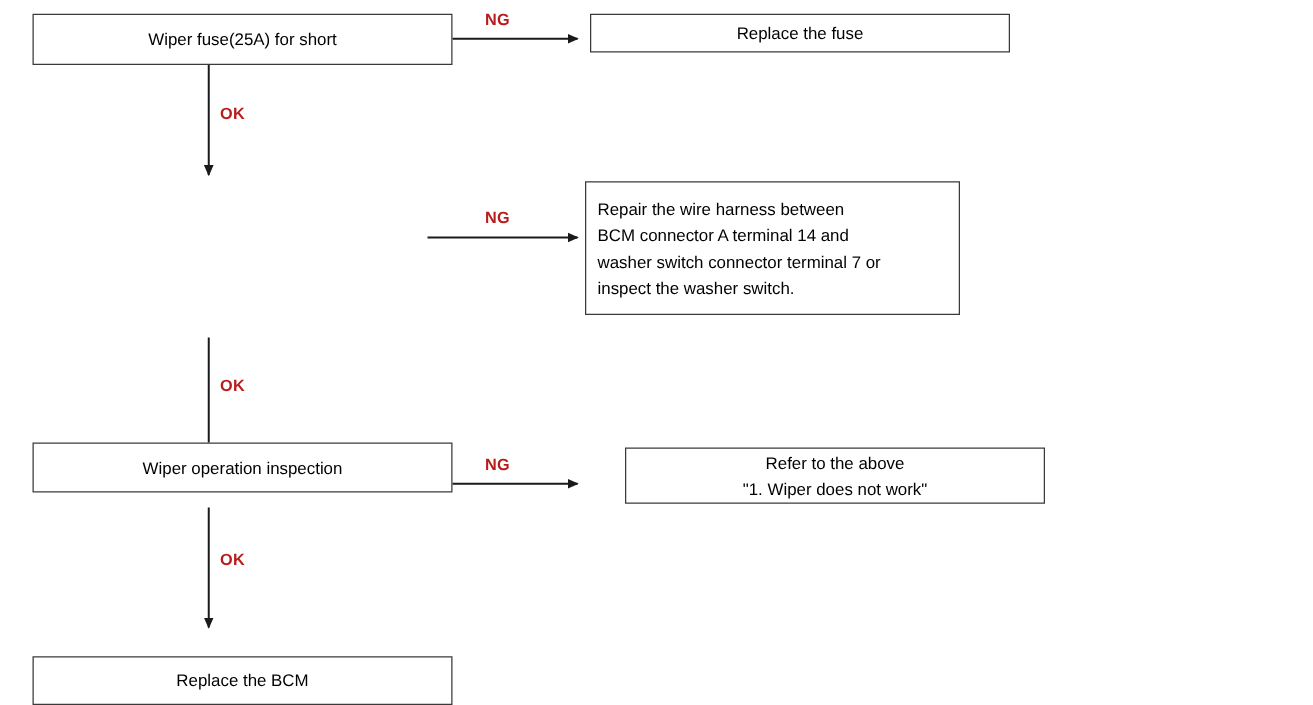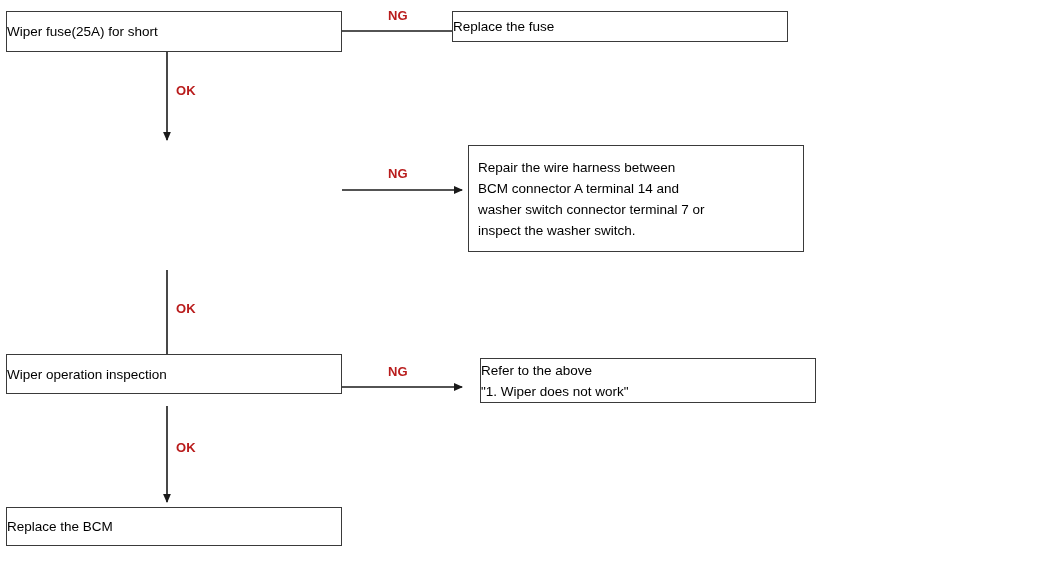--- a/index.html
+++ b/index.html
@@ -24,21 +24,22 @@
     border: 1px solid #3a3a3a;
     background: #ffffff;
     font-size: 13.5px;
     line-height: 21px;
     color: #000000;
     display: flex;
     align-items: center;
   }
   .node.center {
     justify-content: center;
-    text-align: left;
+    text-align: center;
+    margin-left: 20px;
   }
   .node.left {
     justify-content: flex-start;
     text-align: left;
   }
   .node .txt {
     display: block;
     white-space: pre-line;
     width: 100%;
   }
@@ -93,37 +94,37 @@
 
   <div class="node center" style="left:6px; top:11px; width:336px; height:41px;">
     <span class="txt">Wiper fuse(25A) for short</span>
   </div>
 
   <div class="node center" style="left:452px; top:11px; width:336px; height:31px;">
     <span class="txt">Replace the fuse</span>
   </div>
 
 
-  <div class="node left" style="left:468px; top:145px; width:336px; height:107px;">
+  <div class="node left" style="left:468px; top:145px; width:300px; height:107px;">
     <span class="txt">Repair the wire harness between
 BCM connector A terminal 14 and
 washer switch connector terminal 7 or
 inspect the washer switch.</span>
   </div>
 
   <div class="node center" style="left:6px; top:354px; width:336px; height:40px;">
     <span class="txt">Wiper operation inspection</span>
   </div>
 
   <div class="node center" style="left:480px; top:358px; width:336px; height:45px;">
     <span class="txt">Refer to the above
 "1. Wiper does not work"</span>
   </div>
 
-  <div class="node center" style="left:6px; top:507px; width:336px; height:39px;">
+  <div class="node center" style="left:6px; top:525px; width:336px; height:39px;">
     <span class="txt">Replace the BCM</span>
   </div>
 
   <div class="edge-label" style="left:388px; top:8px;">NG</div>
   <div class="edge-label" style="left:388px; top:166px;">NG</div>
   <div class="edge-label" style="left:388px; top:364px;">NG</div>
 
   <div class="edge-label" style="left:176px; top:83px;">OK</div>
   <div class="edge-label" style="left:176px; top:301px;">OK</div>
   <div class="edge-label" style="left:176px; top:440px;">OK</div>

